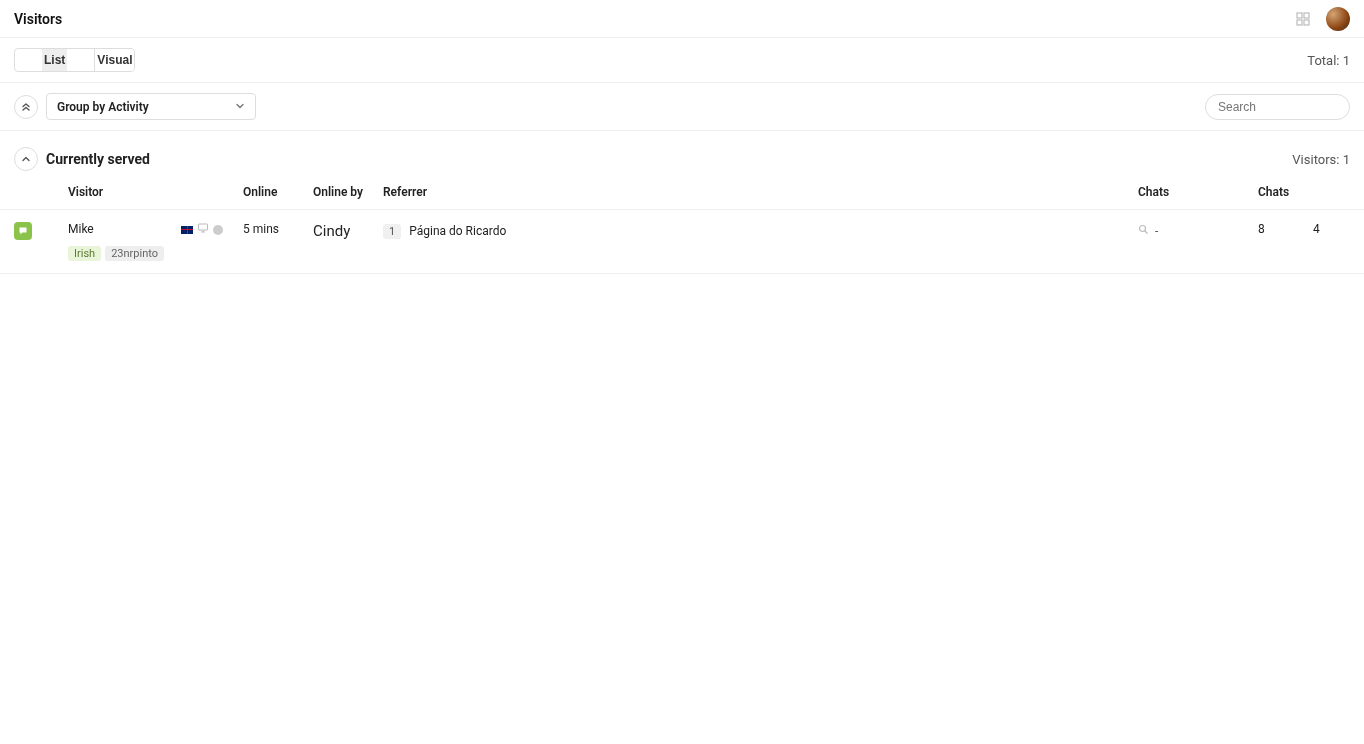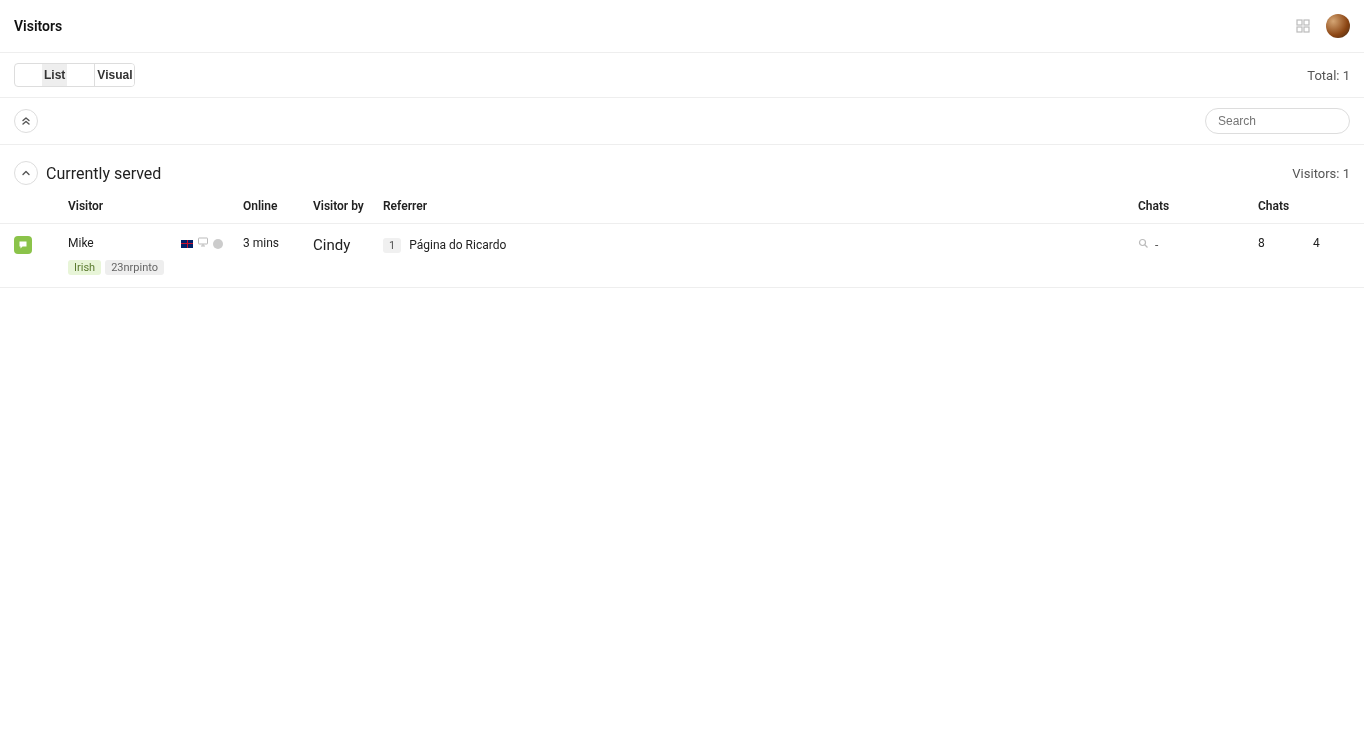--- a/index.html
+++ b/index.html
@@ -12,21 +12,21 @@
       font-size: 13px;
       color: #222;
       background: #fff;
     }
     
     .header {
       display: flex;
       align-items: center;
       justify-content: space-between;
       padding: 0 14px;
-      height: 53px;
+      height: 38px;
       border-bottom: 1px solid #eee;
     }
     .page-title {
       font-size: 14px;
       font-weight: 600;
       color: #111;
     }
     .header-right {
       display: flex;
       align-items: center;
@@ -137,22 +137,22 @@
       align-items: center;
       justify-content: space-between;
       padding: 16px 14px 14px;
     }
     .group-left {
       display: flex;
       align-items: center;
       gap: 8px;
     }
     .group-title {
-      font-size: 16px;
-      font-weight: 400;
+      font-size: 14px;
+      font-weight: 700;
       color: #222;
     }
     .group-count {
       font-size: 13px;
       color: #555;
     }
     .th {
       font-size: 12px;
       font-weight: 600;
       color: #222;
@@ -317,40 +317,48 @@
 <div class="filterbar">
   <div class="filter-left">
     <button class="circle-btn">
       <svg width="10" height="10" viewBox="0 0 10 10">
           <g fill="none" stroke="currentColor" stroke-width="1.4" stroke-linecap="round" stroke-linejoin="round">
             <polyline points="2,4.5 5,2 8,4.5"></polyline>
             <polyline points="2,8 5,5.5 8,8"></polyline>
           </g>
         </svg>
     </button>
+    <div class="dropdown">
+      <span class="dropdown-label">Group by Activity</span>
+      <span class="chevron-down">
+        <svg width="10" height="10" viewBox="0 0 10 10">
+            <polyline points="2,3.5 5,6.5 8,3.5" fill="none" stroke="currentColor" stroke-width="1.4" stroke-linecap="round" stroke-linejoin="round"></polyline>
+          </svg>
+      </span>
+    </div>
   </div>
   <input class="search-input" type="text" placeholder="Search" style="">
 </div>
 
 <div class="group-header">
   <div class="group-left">
     <button class="circle-btn">
       <svg width="10" height="10" viewBox="0 0 10 10">
           <polyline points="2,6.5 5,3.5 8,6.5" fill="none" stroke="currentColor" stroke-width="1.4" stroke-linecap="round" stroke-linejoin="round"></polyline>
         </svg>
     </button>
     <span class="group-title">Currently served</span>
   </div>
   <span class="group-count">Visitors: 1</span>
 </div>
 
 <div class="table-header-outer">
   <div class="th">Visitor</div>
   <div class="th">Online</div>
-  <div class="th">Visitor by</div>
+  <div class="th">Online by</div>
   <div class="th">Referrer</div>
   <div class="th">Chats</div>
   <div class="th">Chats</div>
 </div>
 
 <div class="table-row-outer">
   <div class="cell-icon" style="grid-column:1;grid-row:1;">
     <span class="chat-badge">
       <svg width="10" height="10" viewBox="0 0 10 10">
           <path d="M1.5 1.5h7v5h-4l-2 2v-2h-1z" fill="#fff"></path>
@@ -366,21 +374,21 @@
             <g fill="none" stroke="currentColor" stroke-width="1">
               <rect x="1.5" y="2" width="9" height="6" rx="0.5"></rect>
               <line x1="4" y1="10" x2="8" y2="10"></line>
               <line x1="6" y1="8" x2="6" y2="10"></line>
             </g>
           </svg>
       </span>
       <span class="browser-dot"></span>
     </span>
   </div>
-  <div class="cell-online" style="grid-column:3;grid-row:1;">3 mins</div>
+  <div class="cell-online" style="grid-column:3;grid-row:1;">5 mins</div>
   <div class="cell-served" style="grid-column:4;grid-row:1;">Cindy</div>
   <div class="cell-viewing" style="grid-column:5;grid-row:1;">
     <span class="page-count-badge">1</span>
     <span>Página do Ricardo</span>
   </div>
   <div class="cell-referrer" style="grid-column:6;grid-row:1;">
     <span class="search-tiny">
       <svg width="11" height="11" viewBox="0 0 11 11">
           <g fill="none" stroke="currentColor" stroke-width="1.2">
             <circle cx="4.5" cy="4.5" r="3"></circle>

